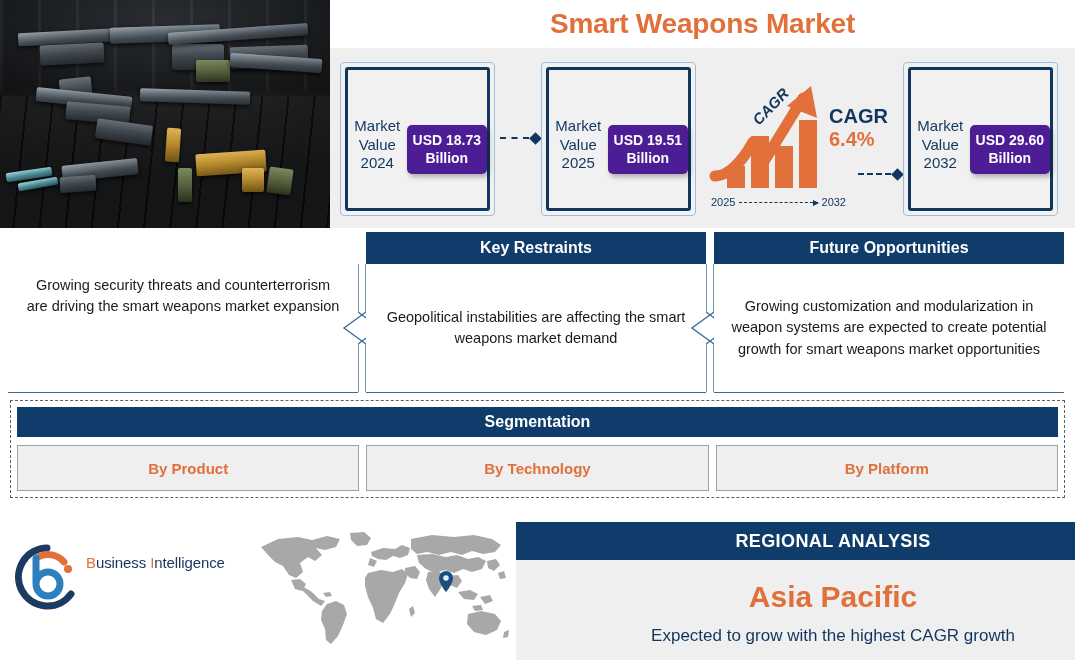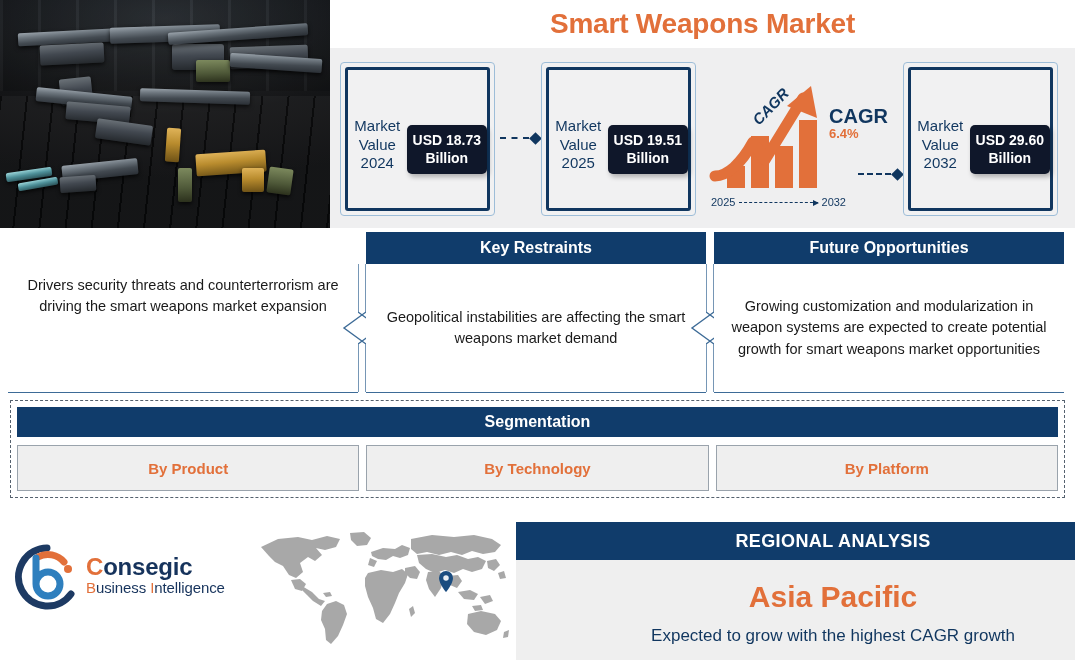--- a/index.html
+++ b/index.html
@@ -70,21 +70,21 @@
     background: #f1f1f2;
     display: flex; align-items: center;
     padding-top: 12px;
   }
   .mvcard .lbl {
     font-size: 15px; color: #10365f; line-height: 1.25; text-align: center;
     font-weight: normal;
   }
   .mvcard .val {
     margin-top: 9px; width: 118px; padding: 7px 2px;
-    background: #0f172a; color: #ffffff; border-radius: 5px;
+    background: #4c1d95; color: #ffffff; border-radius: 5px;
     font-size: 14px; font-weight: bold; text-align: center; line-height: 1.25;
     box-shadow: 2px 3px 5px rgba(0,0,0,.28);
   }
   #card-2024 { left: 340px; }
   #card-2025 { left: 541px; }
   #card-2032 { left: 903px; }
 
   
   .connector { position: absolute; height: 12px; display: flex; align-items: center; }
   .connector .dash {
@@ -96,21 +96,21 @@
   #conn-1 { left: 500px; top: 132px; width: 40px; }
   #conn-2 { left: 858px; top: 168px; width: 44px; }
 
   
   .cagr-wrap { position: absolute; left: 707px; top: 80px; width: 190px; height: 135px; }
   .cagr-chart { position: absolute; left: 0; top: 0; }
   .cagr-label {
     position: absolute; left: 122px; top: 26px; text-align: left;
   }
   .cagr-label .c1 { font-size: 20px; font-weight: bold; color: #10365f; line-height: 1; }
-  .cagr-label .c2 { font-size: 13px; font-weight: bold; color: #e2703a; line-height: 1.3; }
+  .cagr-label .c2 { font-size: 20px; font-weight: bold; color: #e2703a; line-height: 1.3; }
   .yrs {
     position: absolute; left: 4px; top: 116px; width: 135px;
     display: flex; align-items: center; color: #10365f; font-size: 11px;
   }
   .yrs .dashline { flex: 1; height: 0; border-top: 1px dashed #10365f; margin: 0 4px; position: relative; }
   .yrs .dashline::after {
     content: ""; position: absolute; right: -1px; top: -3px;
     border-left: 6px solid #10365f; border-top: 3px solid transparent; border-bottom: 3px solid transparent;
   }
 
@@ -281,21 +281,21 @@
         <span>USD 29.60</span><br>
         <span>Billion</span>
       </div>
     </div>
   </div>
 </div>
 
 <div class="drow">
 
   <div class="dpanel" id="panel-drivers">
-    <div class="dbody">Drivers security threats and counterterrorism are driving the smart weapons market expansion</div>
+    <div class="dbody">Growing security threats and counterterrorism are driving the smart weapons market expansion</div>
     <svg class="chev-svg" style="left:350px;" width="26" height="128" viewBox="0 0 26 128">
       <path d="M0 0 L0 48 L22 64 L0 80 L0 128" fill="none" stroke="#3d6b97" stroke-width="1.4"></path>
     </svg>
   </div>
 
   <div class="dpanel" id="panel-restraints">
     <div class="dhead">Key Restraints</div>
     <div class="dbody">Geopolitical instabilities are affecting the smart weapons market demand</div>
     <svg class="chev-svg" style="left:-26px;" width="26" height="128" viewBox="0 0 26 128">
       <path d="M26 0 L26 48 L4 64 L26 80 L26 128" fill="none" stroke="#3d6b97" stroke-width="1.4"></path>
@@ -331,21 +331,20 @@
 
   <div class="logo">
     <svg class="mark" width="66" height="66" viewBox="0 0 66 66">
       <path d="M33 4 A29 29 0 1 0 57 50" fill="none" stroke="#1d3a63" stroke-width="7" stroke-linecap="round"></path>
       <path d="M24 13 A21 21 0 0 1 50 18" fill="none" stroke="#e2703a" stroke-width="7" stroke-linecap="round"></path>
       <circle cx="54" cy="25" r="4" fill="#e2703a"></circle>
       <path d="M22 14 L22 40 A12 12 0 1 0 34 28 A12 12 0 0 0 22 40" fill="none" stroke="#2e7fbe" stroke-width="7" stroke-linecap="round"></path>
       <circle cx="34" cy="40" r="5.5" fill="#ffffff"></circle>
     </svg>
     <div class="words">
-      <div class="w1"><span class="o">C</span><span>onsegic</span></div>
       <div class="w2"><span class="o">B</span><span>usiness </span><span class="o">I</span><span>ntelligence</span></div>
     </div>
   </div>
 
   <svg class="worldmap" width="258" height="118" viewBox="0 0 516 236">
     <g fill="#a8a8a8">
 
       <path d="M18 34 L52 18 L92 14 L120 20 L150 12 L176 18 L168 34 L146 40 L128 36 L140 50 L126 62 L112 54 L96 66
                L102 84 L88 96 L74 90 L62 72 L46 64 L34 52 Z"></path>
       <path d="M78 100 L96 98 L108 108 L100 122 L86 118 Z"></path>

